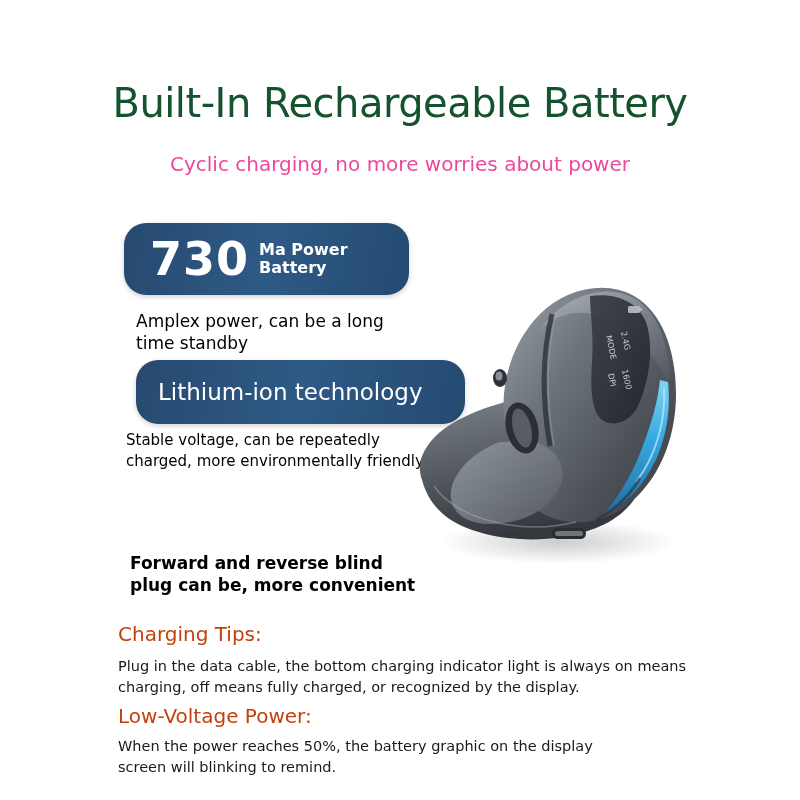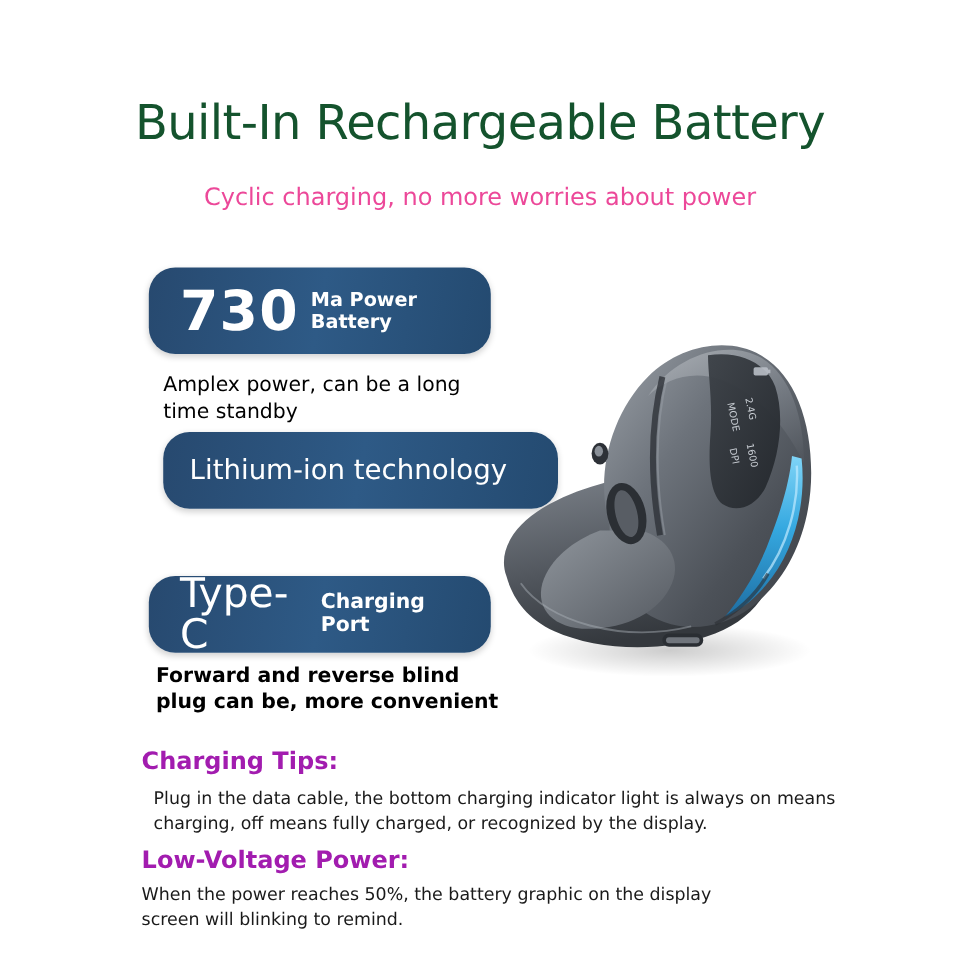--- a/index.html
+++ b/index.html
@@ -110,31 +110,31 @@
     color: #000000;
   }
   .cap-1 { left: 136px; top: 310px; width: 280px; }
   .cap-2 { left: 126px; top: 430px; width: 300px; font-size: 15px; line-height: 1.38;}
   .cap-3 { left: 130px; top: 552px; width: 300px; font-weight: bold; }
 
   
   .tips-head {
     position: absolute;
     font-size: 20px;
-    font-weight: 700;
-    color: #a21caf;
+    font-weight: 400;
+    color: #c2410c;
   }
   .tips-body {
     position: absolute;
     font-size: 14.5px;
     line-height: 1.45;
     color: #1a1a1a;
   }
   .tips-head-1 { left: 118px; top: 622px; }
-  .tips-body-1 { left: 128px; top: 656px; width: 580px; }
+  .tips-body-1 { left: 118px; top: 656px; width: 580px; }
   .tips-head-2 { left: 118px; top: 704px; }
   .tips-body-2 { left: 118px; top: 736px; width: 500px; }
 
   
   .mouse-wrap {
     position: absolute;
     left: 400px;
     top: 270px;
     width: 330px;
     height: 310px;
@@ -151,25 +151,22 @@
 
   <div class="pill pill-1">
     <span class="big-num">730</span>
     <span class="pill-sub">Ma Power Battery</span>
   </div>
   <div class="cap cap-1">Amplex power, can be a long time standby</div>
 
   <div class="pill pill-2">
     <span class="pill-mid">Lithium-ion technology</span>
   </div>
-
-  <div class="pill pill-3">
-    <span class="big-type">Type-C</span>
-    <span class="pill-sub-2">Charging Port</span>
-  </div>
+  <div class="cap cap-2">Stable voltage, can be repeatedly charged, more environmentally friendly</div>
+
   <div class="cap cap-3">Forward and reverse blind plug can be, more convenient</div>
 
   <div class="mouse-wrap">
     <svg class="mouse-svg" width="330" height="310" viewBox="0 0 330 310" xmlns="http://www.w3.org/2000/svg">
       <defs>
         <linearGradient id="bodyGrad" x1="0" y1="0" x2="1" y2="1">
           <stop offset="0%" stop-color="#9aa0a7"></stop>
           <stop offset="35%" stop-color="#6d737b"></stop>
           <stop offset="70%" stop-color="#4c5158"></stop>
           <stop offset="100%" stop-color="#3a3e44"></stop>

